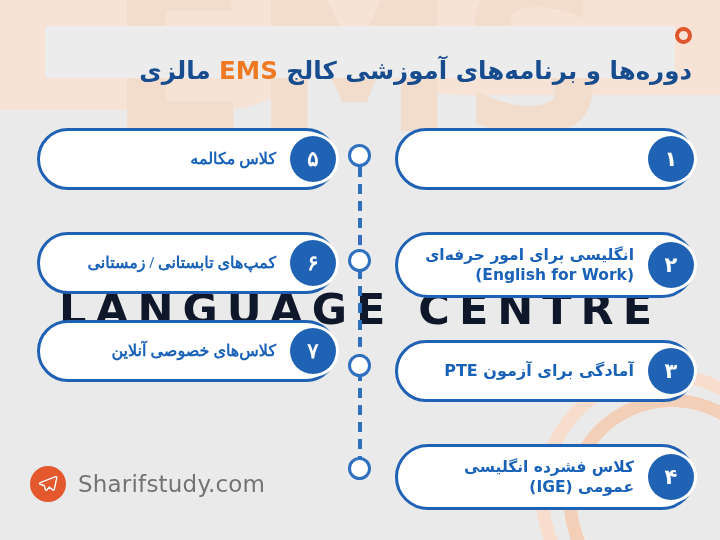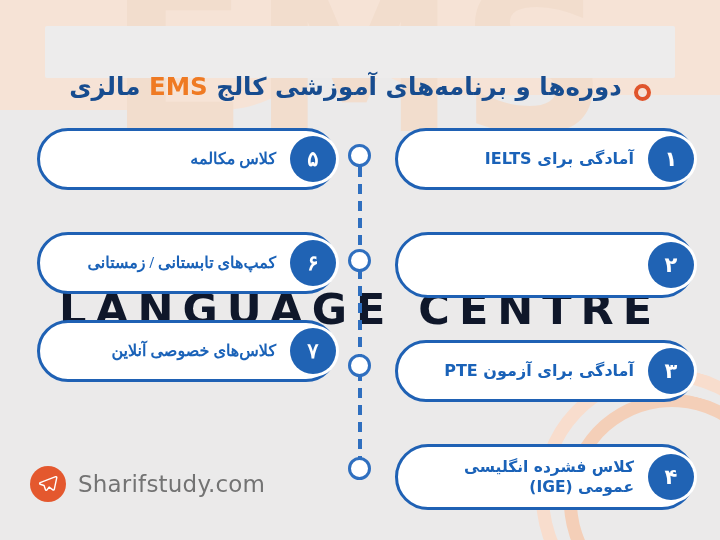--- a/index.html
+++ b/index.html
@@ -111,25 +111,24 @@
     border-radius: 2px;
   }
 
   
   .header {
     position: absolute;
     top: 24px;
     right: 28px;
     left: 28px;
     display: flex;
-    flex-direction: row;
-    align-items: flex-end;
+    flex-direction: column;
+    align-items: flex-start;
     justify-content: center;
     gap: 12px;
-    margin-top: 48px;
   }
   .bullet-ring {
     width: 17px;
     height: 17px;
     border-radius: 50%;
     border: 4px solid #e0552c;
     box-sizing: border-box;
     flex: 0 0 auto;
     margin-top: 3px;
   }
@@ -280,27 +279,28 @@
 
   <div class="spine"></div>
   <div class="node node-1"></div>
   <div class="node node-2"></div>
   <div class="node node-3"></div>
   <div class="node node-4"></div>
 
   <div class="col col-right">
 
     <div class="pill pill-right">
-      <div class="pill-label one-line">
-        <span>آمادگی برای IELTS</span>
-      </div>
       <div class="badge">۱</div>
     </div>
 
     <div class="pill pill-right pill-tall">
+      <div class="pill-label">
+        <span>انگلیسی برای امور حرفه‌ای</span>
+        <span class="line2">(English for Work)</span>
+      </div>
       <div class="badge">۲</div>
     </div>
 
     <div class="pill pill-right">
       <div class="pill-label one-line">
         <span>آمادگی برای آزمون PTE</span>
       </div>
       <div class="badge">۳</div>
     </div>
 

